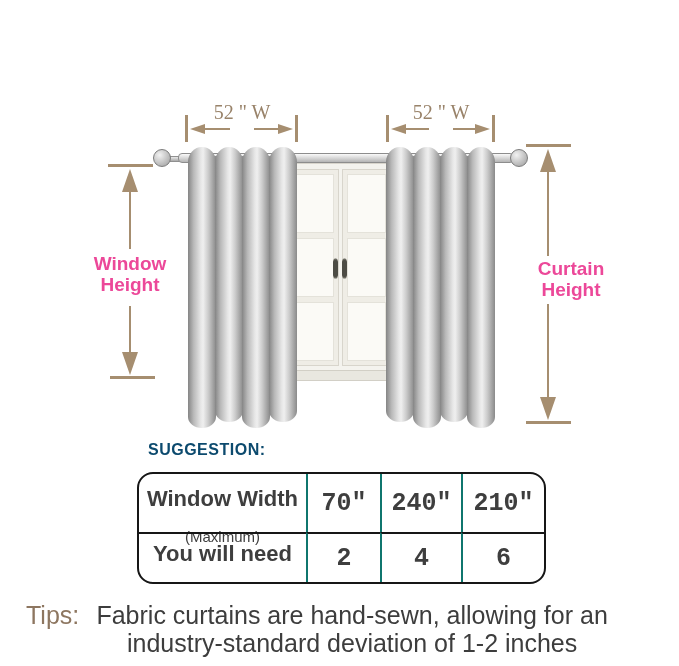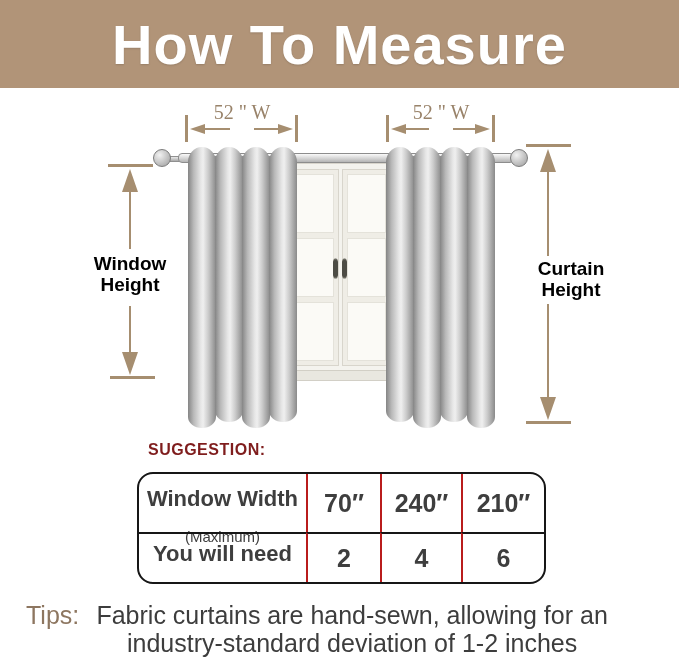--- a/index.html
+++ b/index.html
@@ -23,21 +23,21 @@
   .hline{height:2px;}
   .vline{width:2px;}
   .head{width:0;height:0;background:none;}
   .head.left {border-top:5px solid transparent;border-bottom:5px solid transparent;border-right:15px solid #a68e70;}
   .head.right{border-top:5px solid transparent;border-bottom:5px solid transparent;border-left:15px solid #a68e70;}
   .head.up   {border-left:8px solid transparent;border-right:8px solid transparent;border-bottom:23px solid #a68e70;}
   .head.down {border-left:8px solid transparent;border-right:8px solid transparent;border-top:23px solid #a68e70;}
 
   .wlabel{font-family:"Liberation Serif","DejaVu Serif",serif;color:#99836a;font-size:20px;
           width:90px;text-align:center;}
-  .vlabel{color:#000000;font-size:19px;font-weight:bold;text-align:center;line-height:21px;}
+  .vlabel{color:#ec4899;font-size:19px;font-weight:bold;text-align:center;line-height:21px;}
   .vlabel.win{width:80px;}
   .vlabel.cur{width:86px;}
 
   
   .rod{left:178px;top:65px;width:334px;height:8px;border:1px solid #8d8d8d;border-radius:4px;
        background:linear-gradient(#fafafa,#b5b5b5);}
   .stem{height:4px;top:68px;background:linear-gradient(#e9e9e9,#a9a9a9);border:1px solid #909090;}
   .finial{width:16px;height:16px;top:61px;border:1px solid #7c7c7c;border-radius:50%;
           background:radial-gradient(circle at 35% 32%,#f2f2f2,#b5b5b5 70%,#9a9a9a);}
 
@@ -53,45 +53,42 @@
 
   
   .cback{top:68px;width:102px;height:256px;background:#909090;border-radius:0 0 12px 12px;}
   .fold{top:59px;width:28px;
         background:linear-gradient(90deg,#858585 0%,#b9b9b9 20%,#e7e7e7 46%,#efefef 54%,#cccccc 72%,#8a8a8a 100%);
         border-radius:14px 14px 14px 14px / 15px 15px 11px 11px;}
   .fold.tall{height:281px;}
   .fold.short{height:275px;}
 
   
-  .sg-label{position:absolute;left:148px;top:441px;color:#7f1d1d;font-size:16px;font-weight:bold;letter-spacing:.5px;}
+  .sg-label{position:absolute;left:148px;top:441px;color:#0c4a6e;font-size:16px;font-weight:bold;letter-spacing:.5px;}
   .sg-table{position:absolute;left:137px;top:472px;width:405px;border:2.5px solid #161616;border-radius:16px;
             overflow:hidden;display:grid;grid-template-columns:167px 74px 81px 1fr;grid-template-rows:58px 50px;
             background:#fff;color:#3e3e3e;}
   .cell{display:flex;flex-direction:column;align-items:center;justify-content:center;}
-  .cell.cb{border-left:2px solid #b91c1c;}
+  .cell.cb{border-left:2px solid #0f766e;font-family:Liberation Mono, monospace;}
   .cell.rb{border-top:2px solid #161616;}
   .cell .t{font-size:22px;font-weight:bold;line-height:23px;margin-top:26px;}
   .cell .s{font-size:15px;margin-top:18px;}
   .cell.val{font-size:25px;font-weight:600;}
 
   
   .tips{position:absolute;left:0;top:601px;width:621px;display:flex;align-items:flex-start;
         padding:0 10px 0 26px;box-sizing:border-box;}
   .tips-label{color:#8d7660;font-size:25px;flex:0 0 auto;margin-right:14px;}
   .tips-text{flex:1;color:#3d3d3d;font-size:25px;line-height:28px;text-align:center;max-width:580px;}
 </style>
 </head>
 <body>
 
 <div class="page">
 
-  <header class="hdr">
-    <div class="hdr-title">How To Measure</div>
-  </header>
 
   <div class="diagram">
 
     <div class="abs window">
       <div class="door">
         <i class="pane"></i>
         <i class="pane"></i>
         <i class="pane"></i>
       </div>
       <div class="door">

